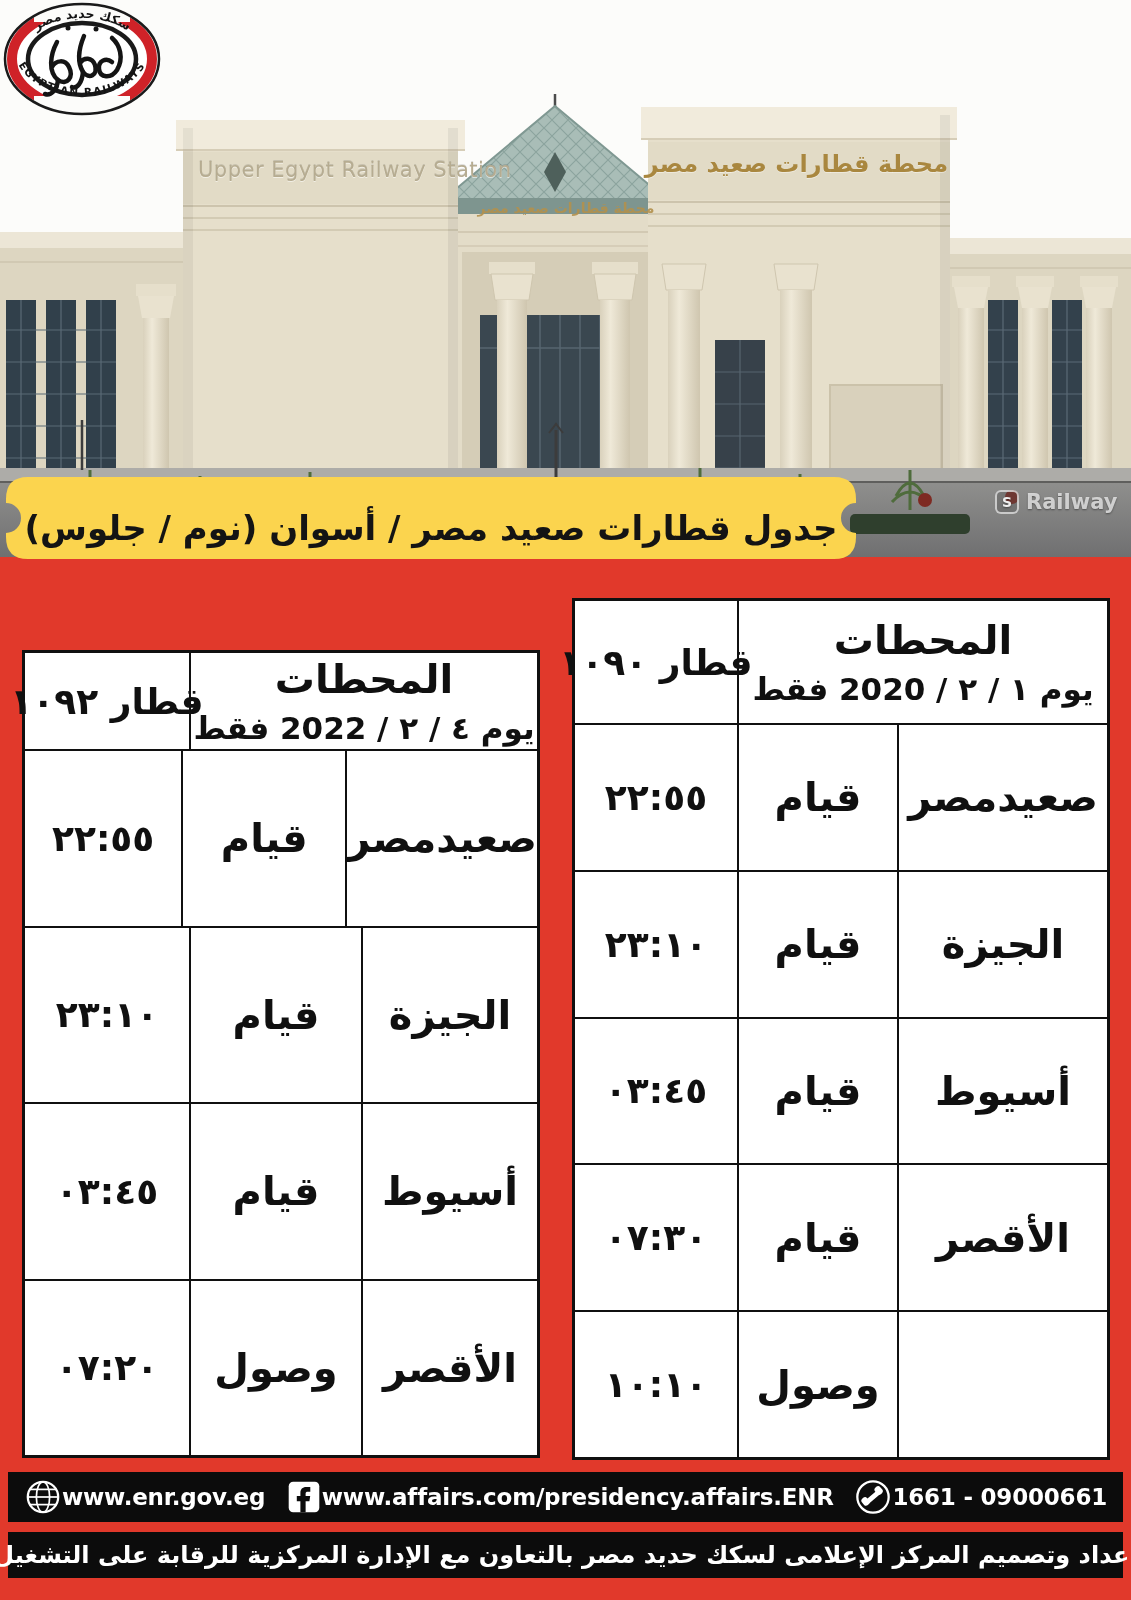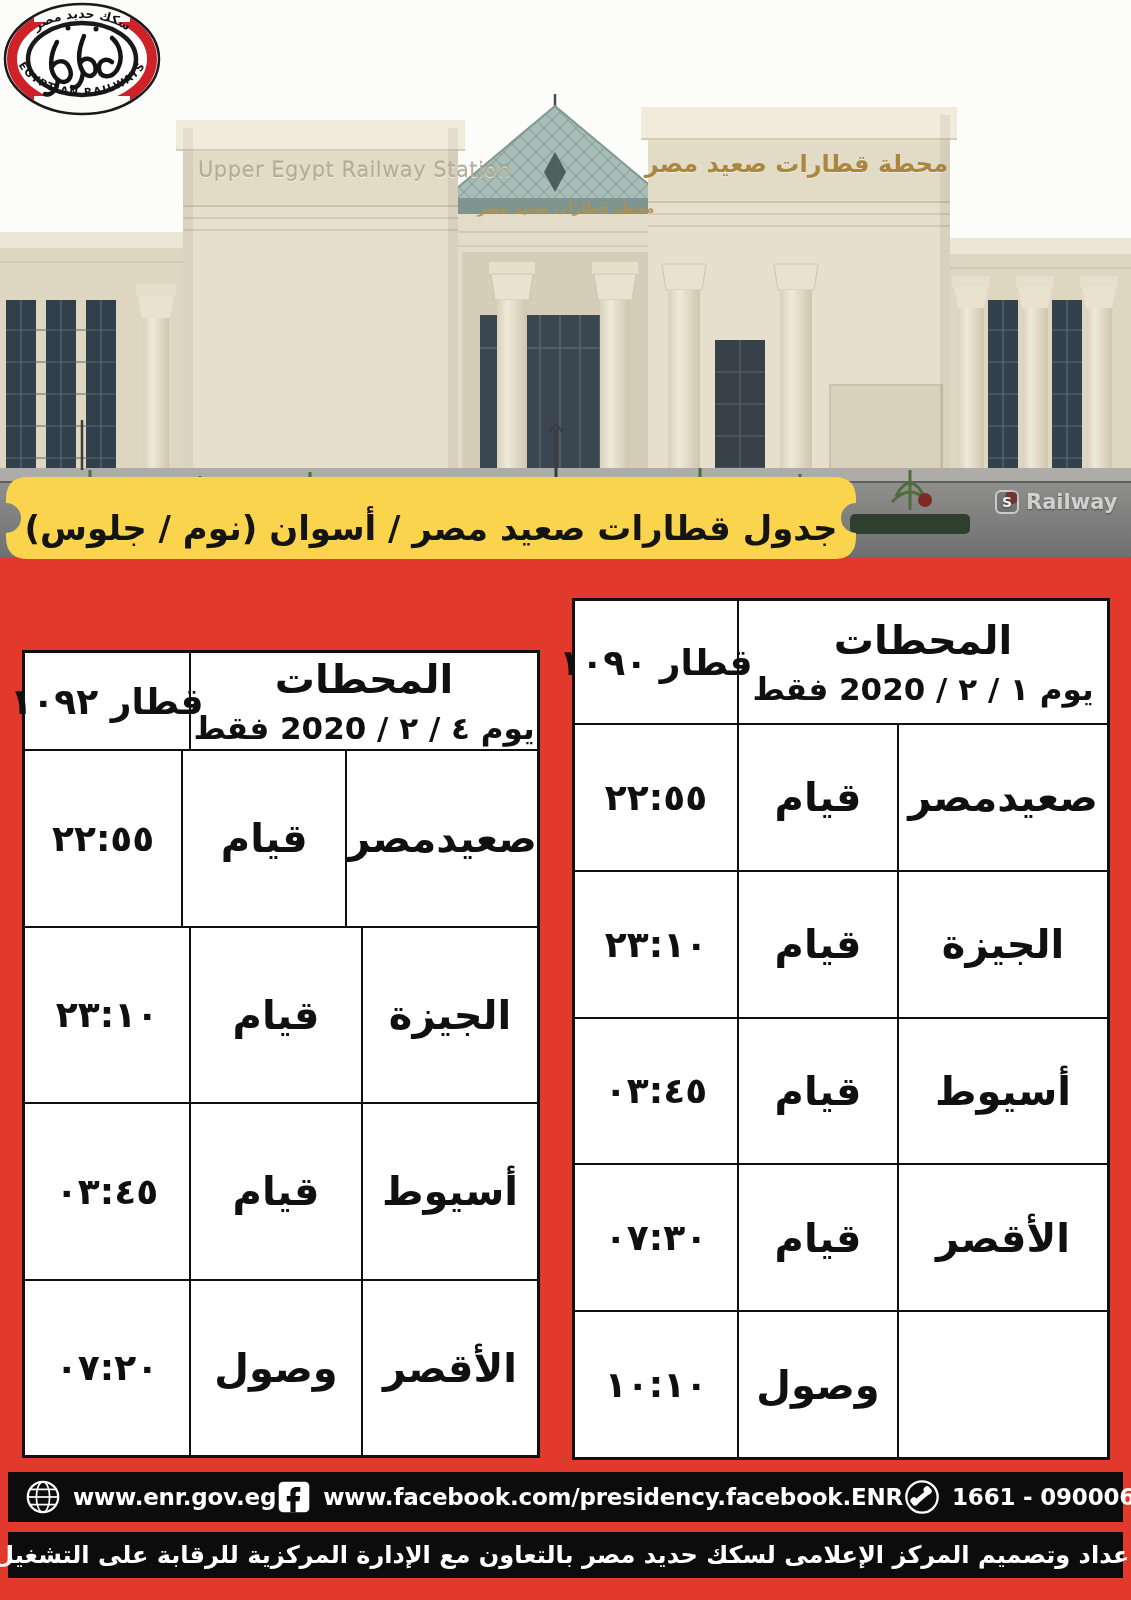--- a/index.html
+++ b/index.html
@@ -50,21 +50,21 @@
   .t-left .a{width:172px;}
   .t-right{left:572px;top:598px;width:538px;height:862px;}
   .t-right .hdr{height:122px;}
   .t-right .hdr .train{width:164px;}
   .t-right .t{width:164px;}
   .t-right .a{width:160px;}
 
   
   .fbar{position:absolute;left:8px;width:1115px;background:#0c0c0c;color:#fff;display:flex;align-items:center;}
   .fbar1{top:1472px;height:50px;padding:0 16px;justify-content:space-between;}
-  .fgroup{display:flex;align-items:center;gap:11px;font-weight:bold;font-size:23px;letter-spacing:-.2px;white-space:nowrap;}
+  .fgroup{display:flex;align-items:center;font-weight:bold;font-size:23px;letter-spacing:-.2px;white-space:nowrap;}
   .fbar2{top:1532px;height:46px;justify-content:center;direction:rtl;font-weight:bold;font-size:24px;white-space:nowrap;}
 </style>
 </head>
 <body>
 
 <div class="canvas">
 
   <div class="photo">
     <svg width="1131" height="575" viewBox="0 0 1131 575">
       <defs>
@@ -256,21 +256,21 @@
   <svg class="banner-wrap" viewBox="0 0 850 82">
     <path d="M 22 0 H 828 Q 850 0 850 22 V 26 A 15 15 0 0 0 850 56 V 60 Q 850 82 828 82 H 22 Q 0 82 0 60 V 56 A 15 15 0 0 0 0 26 V 22 Q 0 0 22 0 Z" fill="#fbd44e"></path>
   </svg>
   <div class="banner-text">جدول قطارات صعيد مصر / أسوان (نوم / جلوس)</div>
 
   <div class="sched t-left">
     <div class="hdr">
       <div class="train">قطار ١٠٩٢</div>
       <div class="stations">
         <div class="st-title">المحطات</div>
-        <div class="st-date">يوم ٤ / ٢ / 2020 فقط</div>
+        <div class="st-date">يوم ٤ / ٢ / 2022 فقط</div>
       </div>
     </div>
     <div class="rw">
       <div class="t">٢٢:٥٥</div>
       <div class="a">قيام</div>
       <div class="s">صعيدمصر</div>
     </div>
     <div class="rw">
       <div class="t">٢٣:١٠</div>
       <div class="a">قيام</div>
@@ -331,21 +331,21 @@
         <line x1="-16" y1="0" x2="16" y2="0" stroke="#fff" stroke-width="1.8"></line>
         <line x1="-14" y1="8" x2="14" y2="8" stroke="#fff" stroke-width="1.8"></line>
       </svg>
       <span>www.enr.gov.eg</span>
     </div>
     <div class="fgroup">
       <svg width="36" height="36" viewBox="-20 -20 40 40">
         <rect x="-17" y="-17" width="34" height="34" rx="5" fill="#fff"></rect>
         <path d="M 7,-11 h -4.5 c -4.2,0 -6.5,2.6 -6.5,6.4 v 3.6 h -4 v 5.6 h 4 V 17 h 5.8 V 4.6 h 4.2 l 0.9,-5.6 h -5.1 v -2.6 c 0,-1.6 0.8,-2.2 2.3,-2.2 H 7 z" fill="#0c0c0c"></path>
       </svg>
-      <span>www.facebook.com/presidency.facebook.ENR</span>
+      <span>www.affairs.com/presidency.affairs.ENR</span>
     </div>
     <div class="fgroup">
       <svg width="38" height="38" viewBox="-20 -20 40 40">
         <circle r="16.5" fill="none" stroke="#fff" stroke-width="2.4"></circle>
         <g transform="rotate(-40)" fill="#fff">
           <rect x="-10" y="-2.5" width="20" height="5" rx="2.5"></rect>
           <rect x="-12.5" y="-6" width="7" height="9" rx="3"></rect>
           <rect x="5.5" y="-6" width="7" height="9" rx="3"></rect>
         </g>
       </svg>

